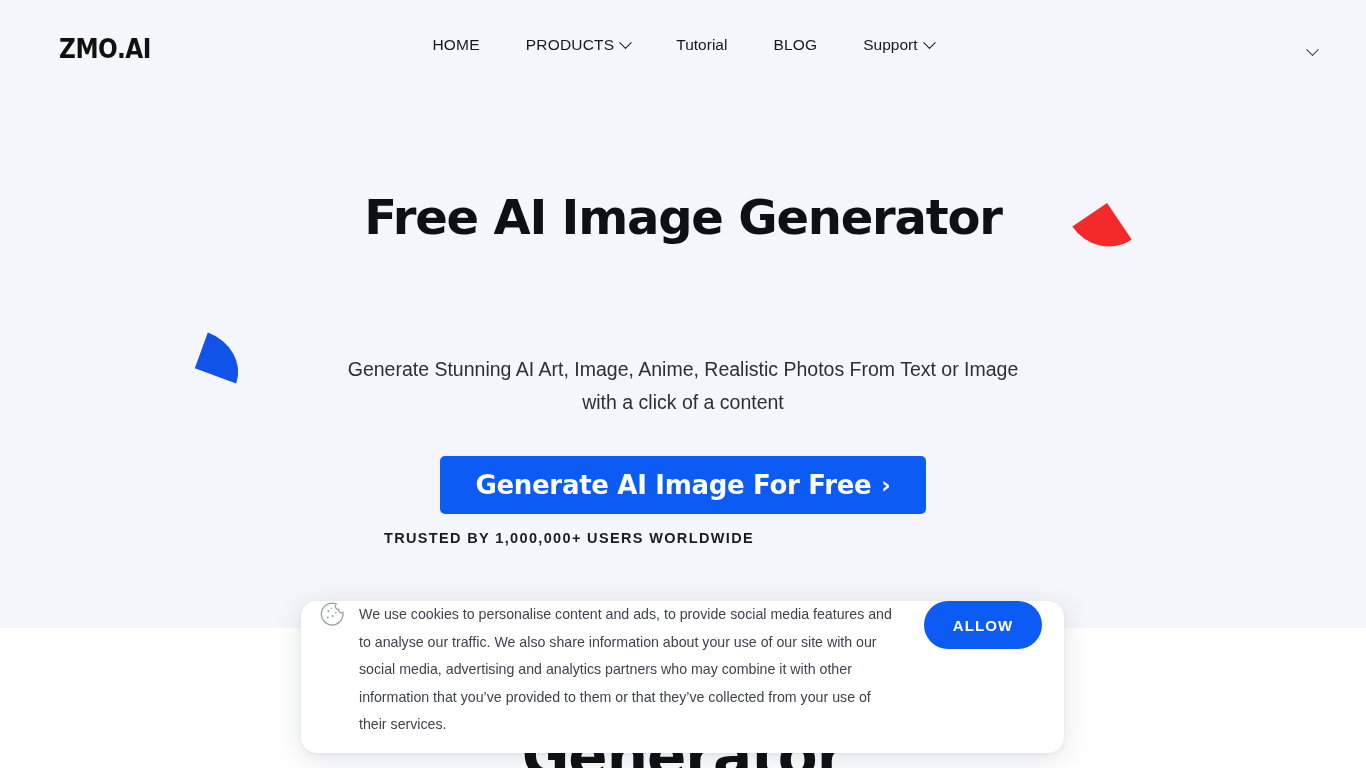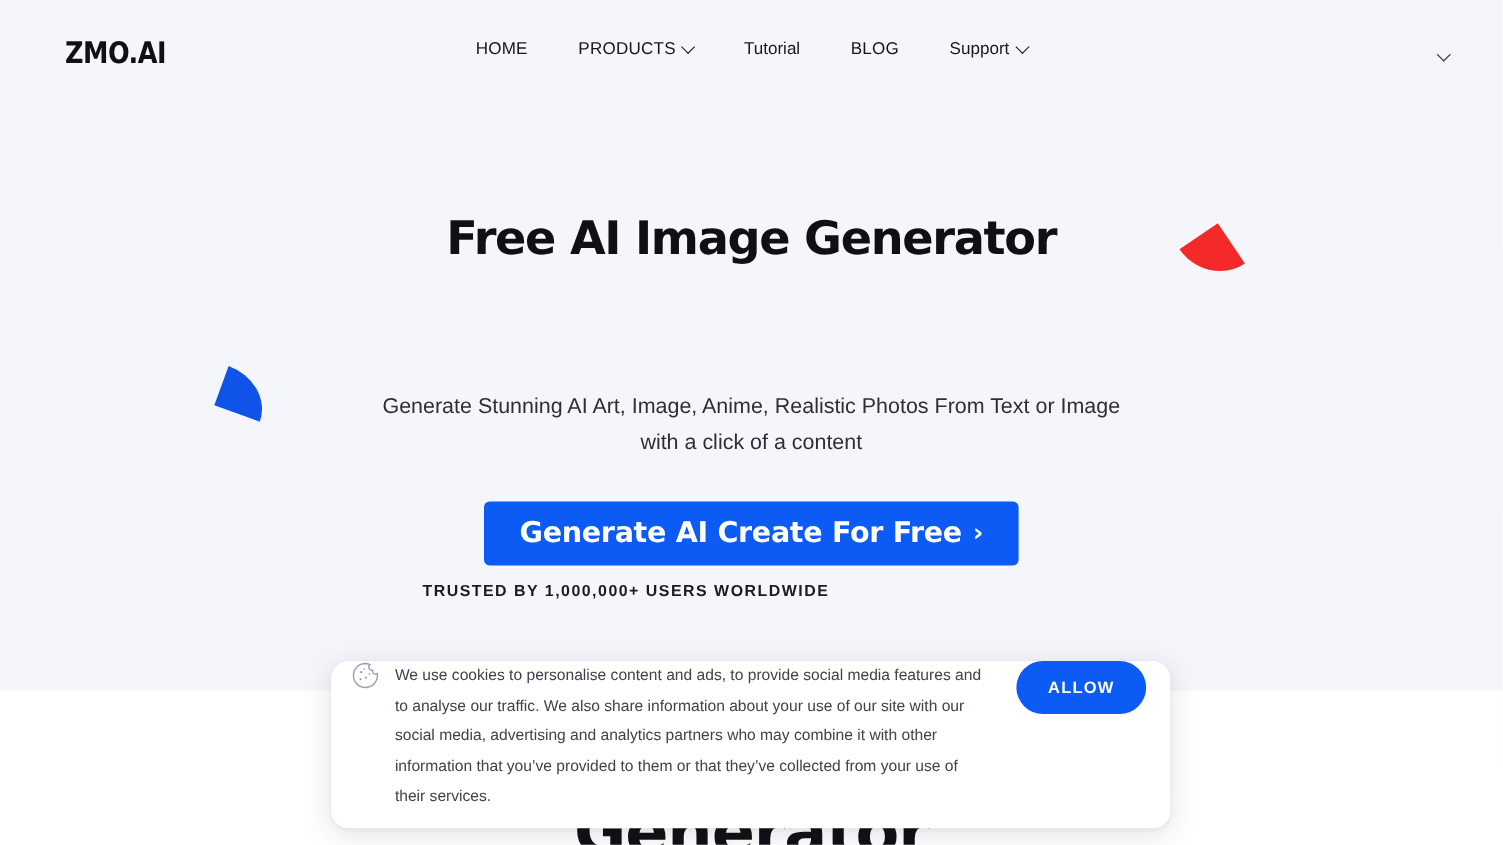--- a/index.html
+++ b/index.html
@@ -81,21 +81,21 @@
 
   
   .hero {
     position:absolute; left:0; top:0; width:1366px;
     text-align:center;
   }
   .headline {
     position:absolute; left:0; top:176px; width:1366px;
     font-family:"DejaVu Sans", sans-serif;
     font-weight:bold;
-    font-size:42px;
+    font-size:48px;
     line-height:82px;
     letter-spacing:-1.2px;
     color:#0f1014;
   }
   .headline .l2 { display:block; }
 
   .subtitle {
     position:absolute; left:0; top:353px; width:1366px;
     font-size:19.5px;
     line-height:33px;
@@ -219,21 +219,21 @@
   <h1 class="headline">
     <span>Free AI Image Generator</span>
   </h1>
 
   <p class="subtitle">
     <span>Generate Stunning AI Art, Image, Anime, Realistic Photos From Text or Image</span>
     <span class="s2">with a click of a content</span>
   </p>
 
   <button class="cta">
-    <span>Generate AI Create For Free</span>
+    <span>Generate AI Image For Free</span>
     <span class="cta-arrow">›</span>
   </button>
 
   <div class="trusted">TRUSTED BY 1,000,000+ USERS WORLDWIDE</div>
 </div>
 
 <div class="cookie-banner">
   <span class="cookie-icon">
     <svg viewBox="0 0 26 26" width="26" height="26" aria-hidden="true">
       <path d="M13.2 2.2c-6 0-10.9 4.9-10.9 10.9S7.2 24 13.2 24 24.1 19.1 24.1 13.1c0-.6-.05-1.2-.14-1.77-.9.72-2.2.78-3.17.07-.95-.7-1.3-1.9-.95-2.95-1.3.2-2.66-.45-3.26-1.72-.6-1.27-.25-2.72.74-3.58A10.8 10.8 0 0 0 13.2 2.2z" fill="none" stroke="#9a9ea8" stroke-width="1.25"></path>

